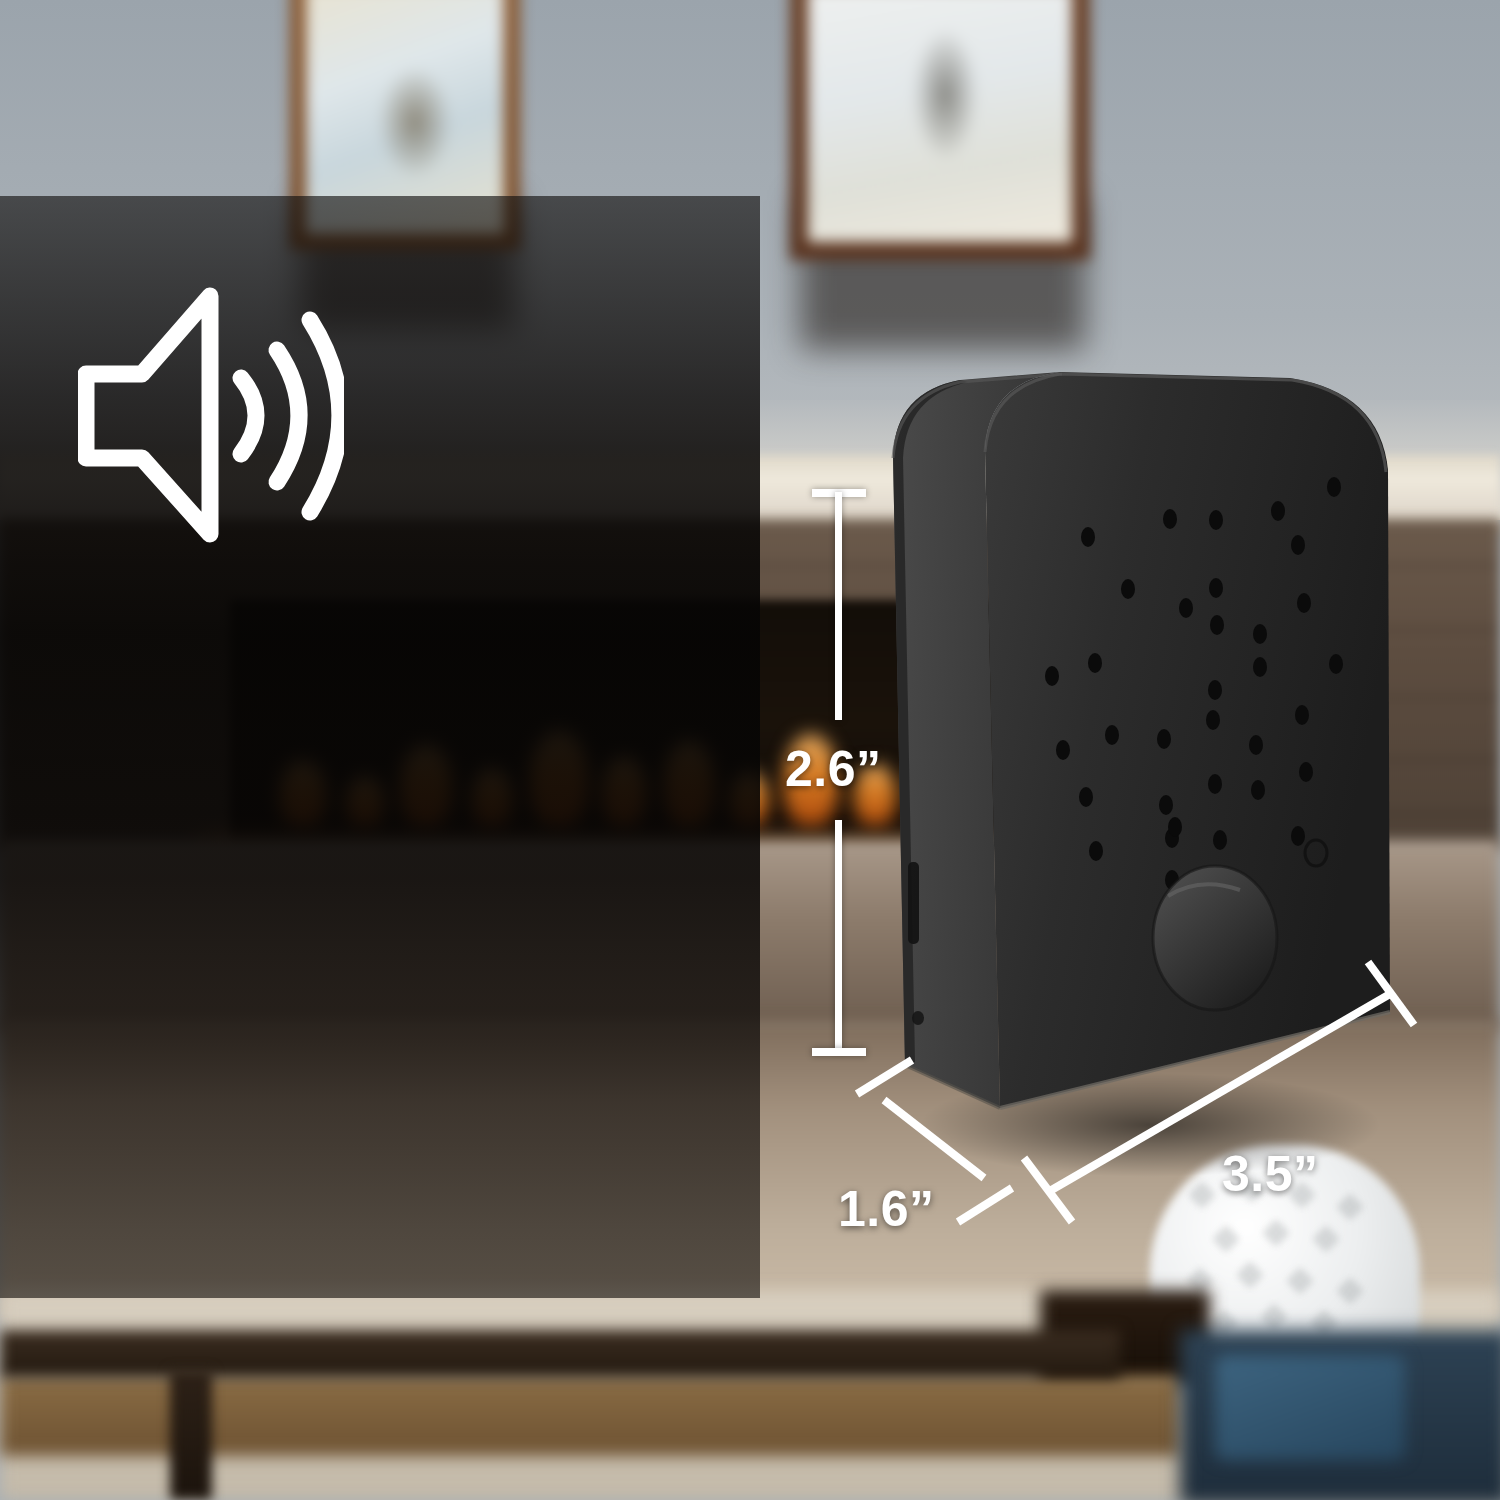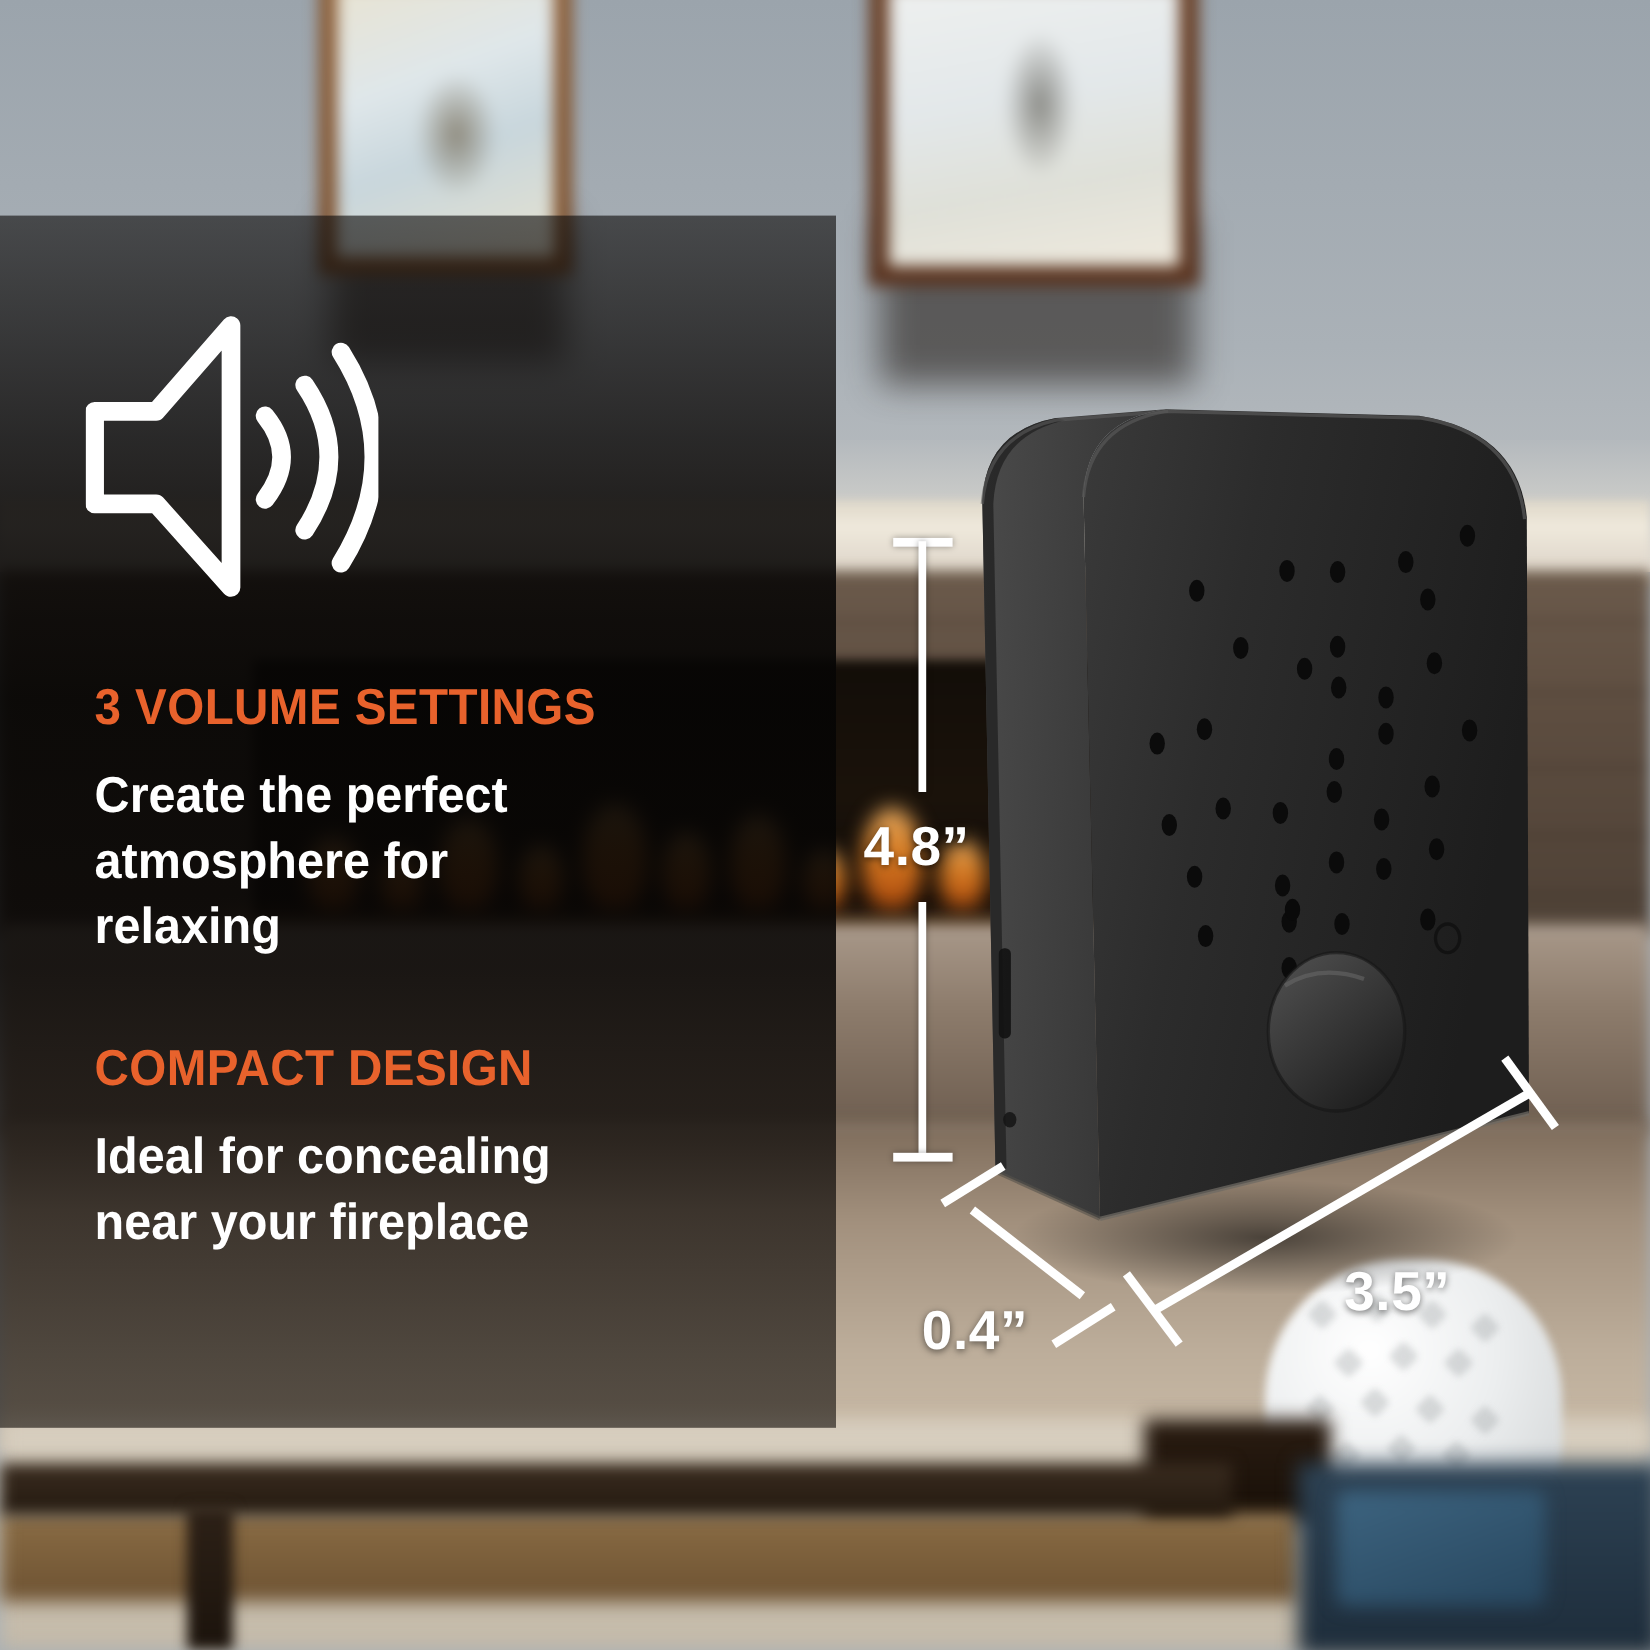--- a/index.html
+++ b/index.html
@@ -387,39 +387,20 @@
 
   <div class="panel"></div>
 
   <svg class="spk" viewBox="0 0 266 268">
     <path d="M 8 92 L 64 92 L 132 14 L 132 252 L 64 176 L 8 176 Z" fill="none" stroke="#ffffff" stroke-width="17" stroke-linejoin="round" stroke-linecap="round"></path>
     <path d="M 163 96 Q 193 133 163 172" fill="none" stroke="#ffffff" stroke-width="17" stroke-linecap="round"></path>
     <path d="M 199 68 Q 243 133 199 200" fill="none" stroke="#ffffff" stroke-width="17" stroke-linecap="round"></path>
     <path d="M 232 38 Q 292 133 232 230" fill="none" stroke="#ffffff" stroke-width="17" stroke-linecap="round"></path>
   </svg>
 
-  <div class="copy">
-
-    <div class="headline">3 VOLUME SETTINGS</div>
-
-    <div class="body">
-      <div>Create the perfect</div>
-      <div>atmosphere for</div>
-      <div>relaxing</div>
-    </div>
-
-    <div class="gap"></div>
-
-    <div class="headline">COMPACT DESIGN</div>
-
-    <div class="body">
-      <div>Ideal for concealing</div>
-      <div>near your fireplace</div>
-    </div>
-  </div>
 
   <div class="dimlayer">
 
     <div class="vcap top"></div>
     <div class="vline seg1"></div>
     <div class="vline seg2"></div>
     <div class="vcap bot"></div>
 
     <svg class="diag" viewBox="0 0 1500 1500">
       <g stroke="#ffffff" stroke-width="8" stroke-linecap="butt">
@@ -427,18 +408,18 @@
         <line x1="884" y1="1100" x2="984" y2="1178"></line>
         <line x1="857" y1="1094" x2="912" y2="1060"></line>
         <line x1="958" y1="1222" x2="1012" y2="1188"></line>
 
         <line x1="1048" y1="1192" x2="1390" y2="994"></line>
         <line x1="1024" y1="1158" x2="1072" y2="1222"></line>
         <line x1="1368" y1="962" x2="1414" y2="1025"></line>
       </g>
     </svg>
 
-    <div class="dimtext d34">4.8”</div>
-    <div class="dimtext d09">0.4”</div>
+    <div class="dimtext d34">2.6”</div>
+    <div class="dimtext d09">1.6”</div>
     <div class="dimtext d25">3.5”</div>
   </div>
 
 </div>
 
 </body></html>

